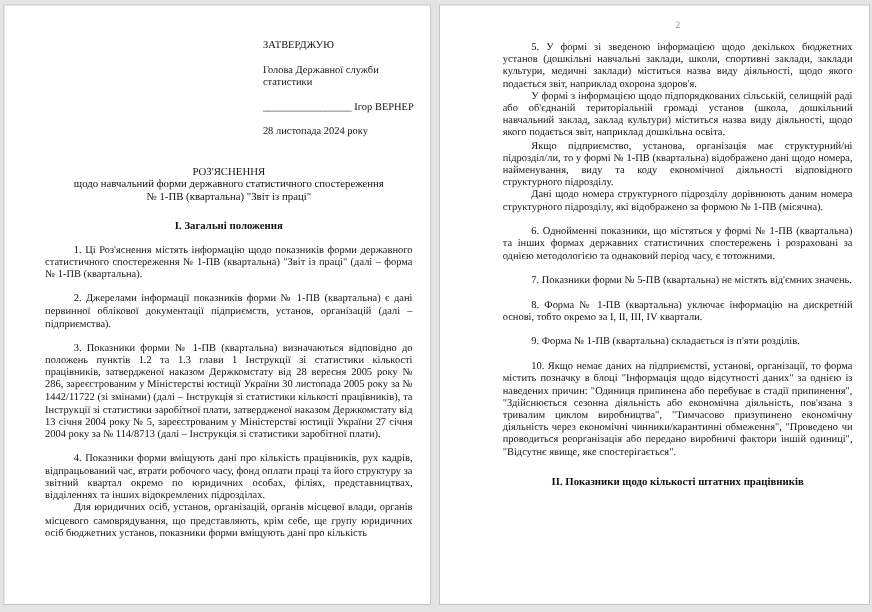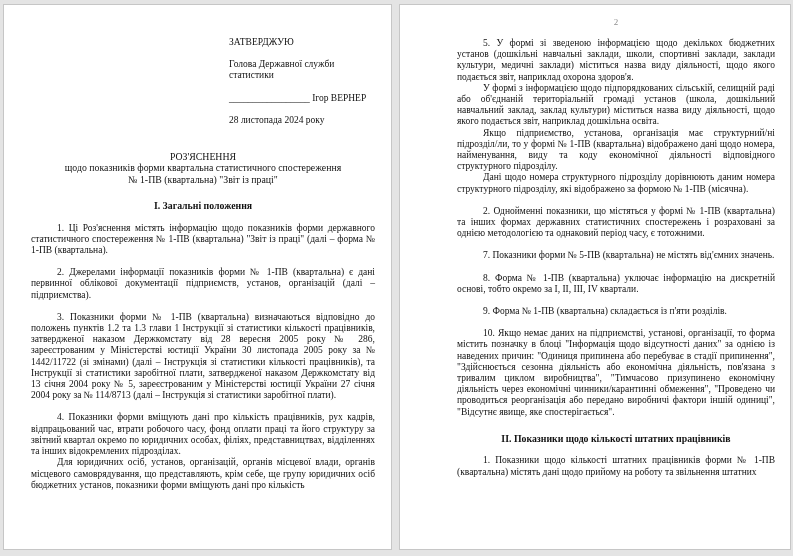--- a/index.html
+++ b/index.html
@@ -17,21 +17,21 @@
     position: absolute;
     top: 4px;
     height: 546px;
     background: #ffffff;
     border: 1px solid #c6c6c6;
     overflow: hidden;
   }
   #page-1 {
     left: 3px;
     width: 389px;
-    padding: 32px 16px 0 27px;
+    padding: 32px 16px 0 37px;
   }
   #page-2 {
     left: 399px;
     width: 392px;
     padding: 12px 15px 0 57px;
   }
   .para {
     margin: 0;
     font-size: 9.5px;
     line-height: 11.2px;
@@ -82,21 +82,21 @@
 
   <div class="approval">
     <div>ЗАТВЕРДЖУЮ</div>
     <div>Голова Державної служби статистики</div>
     <div class="sig">_________________ Ігор ВЕРНЕР</div>
     <div>28 листопада 2024 року</div>
   </div>
 
   <div class="doc-title">
     <div>РОЗ'ЯСНЕННЯ</div>
-    <div>щодо показників форми квартальна статистичного спостереження</div>
+    <div>щодо навчальний форми державного статистичного спостереження</div>
     <div>№ 1-ПВ (квартальна) "Звіт із праці"</div>
   </div>
 
   <div class="section-heading">I. Загальні положення</div>
 
   <p class="para indent gap">1. Ці Роз'яснення містять інформацію щодо показників форми державного статистичного спостереження № 1-ПВ (квартальна) "Звіт із праці" (далі – форма № 1-ПВ (квартальна).</p>
   <p class="para indent gap">2. Джерелами інформації показників форми № 1-ПВ (квартальна) є дані первинної облікової документації підприємств, установ, організацій (далі – підприємства).</p>
   <p class="para indent gap">3. Показники форми № 1-ПВ (квартальна) визначаються відповідно до положень пунктів 1.2 та 1.3 глави 1 Інструкції зі статистики кількості працівників, затвердженої наказом Держкомстату від 28 вересня 2005 року № 286, зареєстрованим у Міністерстві юстиції України 30 листопада 2005 року за № 1442/11722 (зі змінами) (далі – Інструкція зі статистики кількості працівників), та Інструкції зі статистики заробітної плати, затвердженої наказом Держкомстату від 13 січня 2004 року № 5, зареєстрованим у Міністерстві юстиції України 27 січня 2004 року за № 114/8713 (далі – Інструкція зі статистики заробітної плати).</p>
   <p class="para indent gap">4. Показники форми вміщують дані про кількість працівників, рух кадрів, відпрацьований час, втрати робочого часу, фонд оплати праці та його структуру за звітний квартал окремо по юридичних особах, філіях, представництвах, відділеннях та інших відокремлених підрозділах.</p>
   <p class="para indent">Для юридичних осіб, установ, організацій, органів місцевої влади, органів місцевого самоврядування, що представляють, крім себе, ще групу юридичних осіб бюджетних установ, показники форми вміщують дані про кількість</p>
@@ -104,23 +104,22 @@
 </div>
 
 <div class="page" id="page-2">
 
   <div class="page-number">2</div>
 
   <p class="para indent gap">5. У формі зі зведеною інформацією щодо декількох бюджетних установ (дошкільні навчальні заклади, школи, спортивні заклади, заклади культури, медичні заклади) міститься назва виду діяльності, щодо якого подається звіт, наприклад охорона здоров'я.</p>
   <p class="para indent">У формі з інформацією щодо підпорядкованих сільській, селищній раді або об'єднаній територіальній громаді установ (школа, дошкільний навчальний заклад, заклад культури) міститься назва виду діяльності, щодо якого подається звіт, наприклад дошкільна освіта.</p>
   <p class="para indent">Якщо підприємство, установа, організація має структурний/ні підрозділ/ли, то у формі № 1-ПВ (квартальна) відображено дані щодо номера, найменування, виду та коду економічної діяльності  відповідного структурного підрозділу.</p>
   <p class="para indent">Дані щодо номера структурного підрозділу дорівнюють даним номера структурного підрозділу, які відображено за формою № 1-ПВ (місячна).</p>
-  <p class="para indent gap">2. Однойменні показники, що містяться у формі № 1-ПВ (квартальна) та інших формах державних статистичних спостережень і розраховані за однією методологією та однаковий період часу, є тотожними.</p>
+  <p class="para indent gap">6. Однойменні показники, що містяться у формі № 1-ПВ (квартальна) та інших формах державних статистичних спостережень і розраховані за однією методологією та однаковий період часу, є тотожними.</p>
   <p class="para indent gap">7. Показники форми № 5-ПВ (квартальна) не містять від'ємних значень.</p>
   <p class="para indent gap">8. Форма № 1-ПВ (квартальна) уключає інформацію на дискретній основі, тобто окремо за I, II, III, IV квартали.</p>
   <p class="para indent gap">9. Форма № 1-ПВ (квартальна) складається із п'яти розділів.</p>
   <p class="para indent gap">10. Якщо немає даних на підприємстві, установі, організації, то форма містить позначку в блоці "Інформація щодо відсутності даних" за однією із наведених причин: "Одиниця припинена або перебуває в стадії припинення", "Здійснюється сезонна діяльність або економічна діяльність, пов'язана з тривалим циклом виробництва", "Тимчасово призупинено економічну діяльність через економічні чинники/карантинні обмеження", "Проведено чи проводиться реорганізація або передано виробничі фактори іншій одиниці", "Відсутнє явище, яке спостерігається".</p>
 
   <div class="section-heading">II. Показники щодо кількості штатних працівників</div>
 
-  <p class="para indent gap">1. Показники  щодо  кількості  штатних  працівників  форми  № 1-ПВ (квартальна) містять дані щодо прийому на роботу та звільнення штатних</p>
 
 </div>
 
 </body></html>

